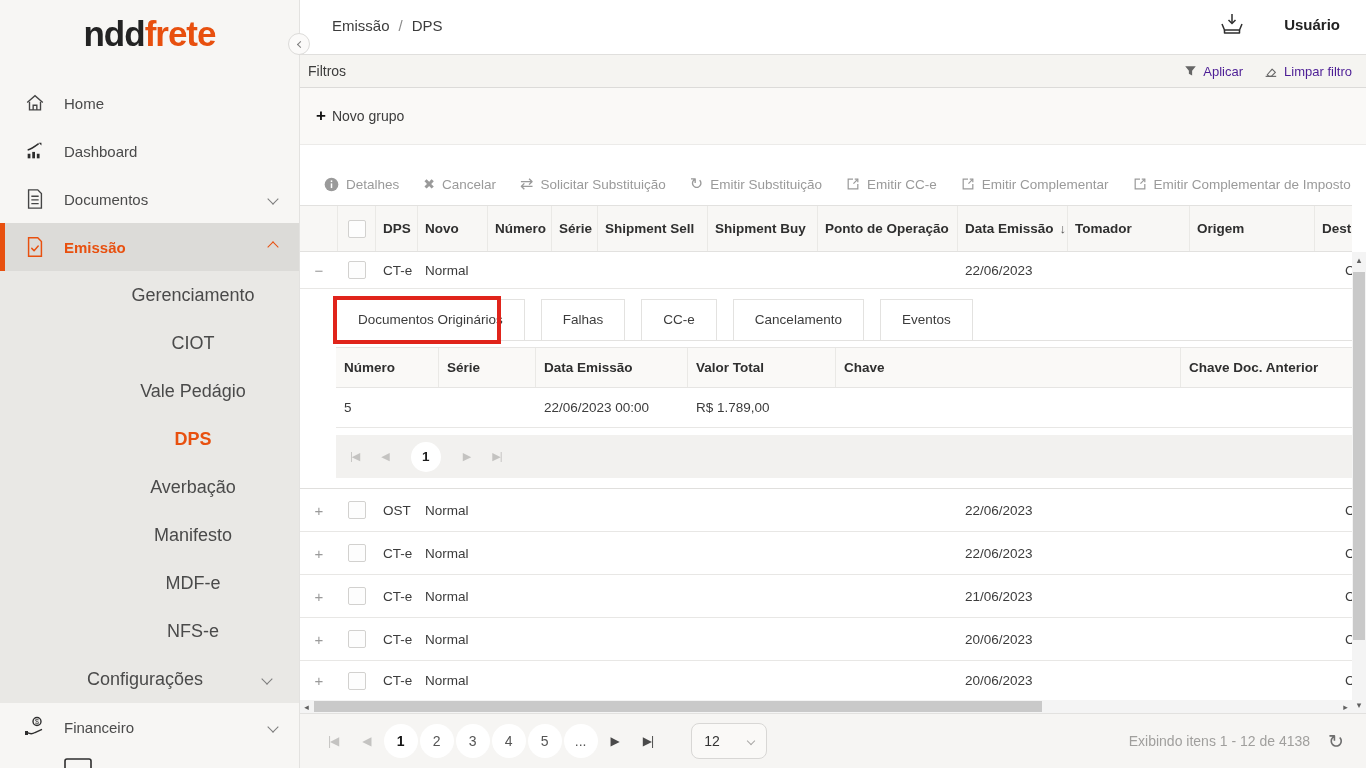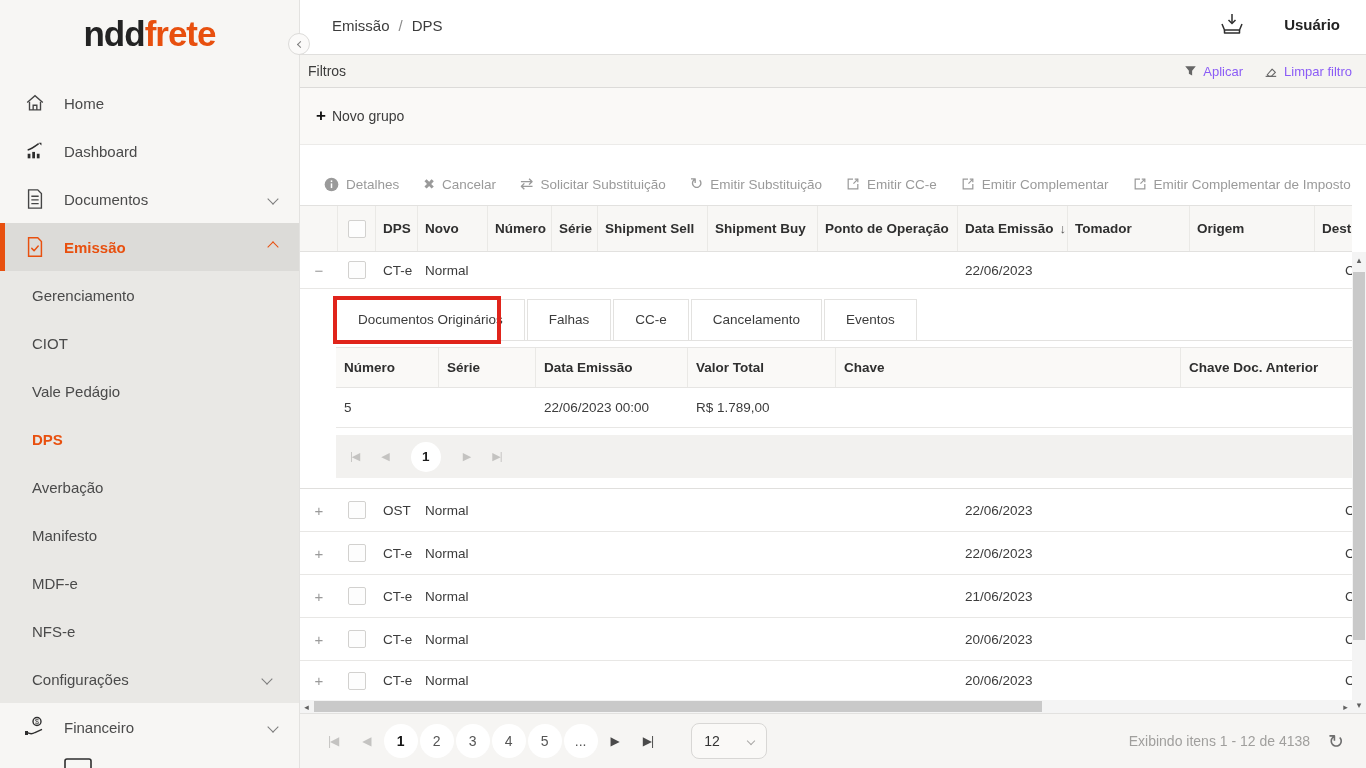--- a/index.html
+++ b/index.html
@@ -17,21 +17,21 @@
     font-size:35px; font-weight:bold; letter-spacing:-1px; }
   .logo .lb { color:#232323; }
   .logo .lo { color:#e8500f; }
   .nav { position:absolute; top:79px; left:0; width:100%; }
   .nav-item { height:48px; display:flex; align-items:center; padding:0 22px; cursor:pointer; position:relative; }
   .nav-ico { width:26px; display:flex; justify-content:center; margin-right:16px; flex:0 0 26px; }
   .nav-label { font-size:15px; color:#4a4a4a; flex:1; }
   .nav-item.active { background:#dcdbd8; border-left:5px solid #e8500f; padding-left:17px; }
   .nav-item.active .nav-label { color:#e8500f; font-weight:bold; }
   .submenu { background:#e9e8e5; }
-  .sub-item { height:48px; display:flex; align-items:center; padding-left:32px; font-size:15px; color:#4a4a4a; cursor:pointer; }
+  .sub-item { height:48px; display:flex; align-items:center; padding-left:87px; font-size:18px; color:#4a4a4a; cursor:pointer;justify-content:center; }
   .sub-item.active { color:#e8500f; font-weight:bold; }
   .sub-item .chev { margin-left:auto; margin-right:28px; }
   .chev { display:inline-block; width:8px; height:8px; border:solid #7c7c7c; border-width:0 1.6px 1.6px 0; }
   .chev.down { transform:rotate(45deg); }
   .chev.up   { transform:rotate(-135deg); }
   .chev.left { transform:rotate(135deg); }
   .chev.orange { border-color:#e8500f; }
   .nav-item .chev { margin-left:auto; }
   .partial-item { position:absolute; top:751px; left:0; width:100%; height:17px; overflow:hidden; }
   
@@ -42,21 +42,21 @@
   .topbar-right { position:absolute; right:26px; top:11px; display:flex; align-items:center; gap:38px; }
   .user-name { font-size:15px; font-weight:bold; color:#222; }
   .collapse-btn { position:absolute; left:288px; top:33px; width:22px; height:22px; border-radius:50%;
     background:#fbfaf9; border:1px solid #dcdbd9; z-index:6; display:flex; align-items:center; justify-content:center; cursor:pointer; }
   .collapse-btn .chev { width:5px; height:5px; border-width:0 1.4px 1.4px 0; margin-left:2px; }
   
   .filters-bar { position:absolute; left:300px; top:55px; width:1066px; height:33px;
     background:#f5f4f1; border-bottom:1px solid #dcdbd9; display:flex; align-items:center; }
   .filters-title { font-size:14px; color:#3c3c3c; margin-left:8px; }
   .filters-actions { margin-left:auto; margin-right:14px; display:flex; gap:20px; }
-  .filter-btn { display:flex; align-items:center; gap:6px; font-size:13px; color:#8b5cf6; cursor:pointer; }
+  .filter-btn { display:flex; align-items:center; gap:6px; font-size:13px; color:#4c1d95; cursor:pointer; }
   .group-bar { position:absolute; left:300px; top:88px; width:1066px; height:57px;
     background:#faf9f7; border-bottom:1px solid #ecebe9; display:flex; align-items:center; }
   .new-group { display:flex; align-items:center; gap:6px; margin-left:16px; cursor:pointer; }
   .new-group .plus { font-size:17px; font-weight:bold; color:#111; }
   .new-group .lbl { font-size:14px; color:#3c3c3c; }
   
   .toolbar { position:absolute; left:300px; top:163px; width:1066px; height:42px; background:#fff;
     display:flex; align-items:center; padding-left:24px; gap:24px; }
   .tool { display:flex; align-items:center; gap:7px; font-size:13.5px; color:#9a9a9a; white-space:nowrap; cursor:pointer; }
   .tool .tico { font-size:14px; line-height:1; }
@@ -77,21 +77,21 @@
   .rc { font-size:13.5px; color:#3c3c3c; padding-left:7px; white-space:nowrap; overflow:hidden; }
   .expander { font-size:15px; color:#9a9a9a; width:38px; text-align:center; padding-left:0; cursor:pointer; }
   .rc.c-chk { display:flex; justify-content:center; padding-left:0; }
   .rc.c-dst { padding-left:30px; }
   
   .detail { position:absolute; left:300px; top:289px; width:1052px; height:200px; background:#fff;
     border-bottom:1px solid #e0dfdd; }
   .tabs-row { position:absolute; left:36px; top:10px; right:0; height:42px; display:flex;
     border-bottom:1px solid #e3e2e0; }
   .tab { background:#fff; border:1px solid #e3e2e0; height:42px; line-height:40px; padding:0 21px;
-    font-size:13.5px; color:#3c3c3c; margin-right:2px; white-space:nowrap; cursor:pointer; }
+    font-size:13.5px; color:#3c3c3c; margin-right:16px; white-space:nowrap; cursor:pointer; }
   .red-box { position:absolute; left:33px; top:7px; width:168px; height:48px;
     border:4px solid #e0241b; z-index:10; pointer-events:none; }
   .ngrid-head { position:absolute; left:36px; top:58px; width:1016px; height:41px; background:#faf9f7;
     border-top:1px solid #e6e5e3; border-bottom:1px solid #e6e5e3; display:flex; align-items:stretch; }
   .nhc { display:flex; align-items:center; font-weight:bold; font-size:13.5px; color:#2f2f2f;
     border-right:1px solid #eae9e6; padding-left:8px; white-space:nowrap; overflow:hidden; }
   .n-num{width:103px;} .n-ser{width:97px;} .n-de{width:152px;} .n-vt{width:148px;} .n-ch{width:345px;} .n-ca{width:171px; border-right:none;}
   .ngrid-row { position:absolute; left:36px; top:99px; width:1016px; height:40px; background:#fff;
     border-bottom:1px solid #e8e7e5; display:flex; align-items:center; }
   .nrc { font-size:13.5px; color:#3c3c3c; padding-left:8px; white-space:nowrap; overflow:hidden; }

